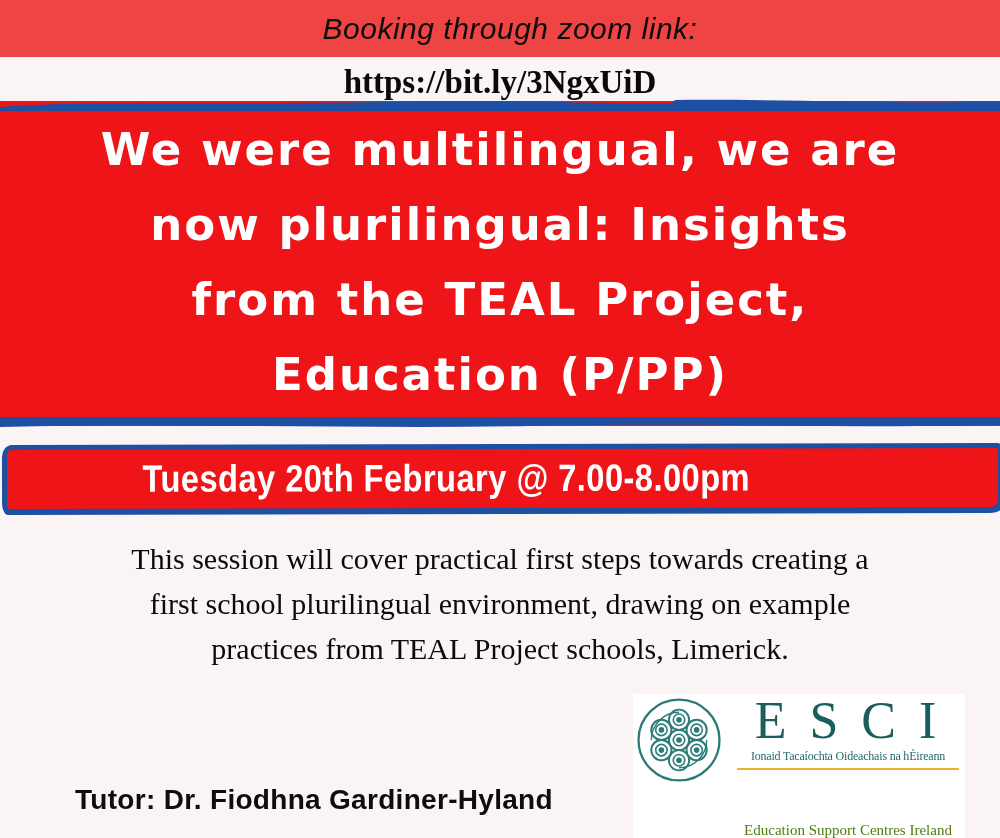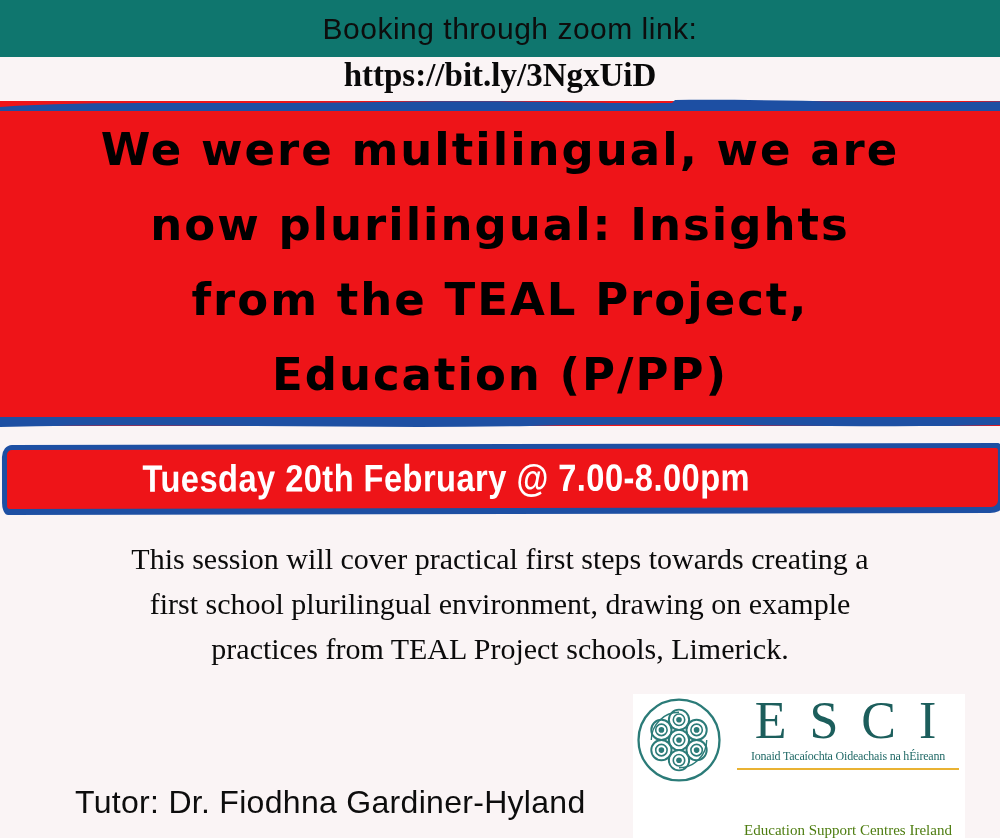--- a/index.html
+++ b/index.html
@@ -8,42 +8,43 @@
     font-family: "Liberation Sans", sans-serif;
     background: #ffffff;
     position: relative;
     overflow: hidden;
     color: #111;
   }
 
   
   .top-band {
     height: 57px;
-    background: #0f766e;
+    background: #ef4444;
     display: flex;
     align-items: center;
     justify-content: center;
+    font-style: italic;
   }
   .booking-label {
     font-size: 30px;
     letter-spacing: 0.5px;
     color: #0d0d0d;
     padding-left: 20px;
   }
 
   
   .flyer {
     background: #faf4f5;
     height: 781px;
     position: relative;
   }
   .bitly-band {
     height: 44px;
     display: flex;
-    align-items: flex-start;
+    align-items: flex-end;
     justify-content: center;
   }
   .bitly-link {
     font-family: "Liberation Serif", serif;
     font-weight: bold;
     font-size: 33px;
     color: #090909;
     text-decoration: none;
     cursor: pointer;
   }
@@ -59,21 +60,21 @@
   .banner1 .stroke-bottom {
     position: absolute;
     left: 0;
     width: 100%;
     height: 14px;
     display: block;
   }
   .banner1 .stroke-top { top: -4px; }
   .banner1 .stroke-bottom { bottom: -5px; }
   .title-line {
-    color: #000000;
+    color: #ffffff;
     font-family: "DejaVu Sans", "Liberation Sans", sans-serif;
     font-weight: bold;
     font-size: 45px;
     line-height: 75px;
     text-align: center;
     letter-spacing: 2px;
     white-space: nowrap;
   }
 
   
@@ -122,23 +123,24 @@
 
   
   .footer {
     position: relative;
     height: 168px;
   }
   .tutor-credit {
     position: absolute;
     left: 75px;
     top: 113px;
-    font-size: 32px;
+    font-size: 28px;
     color: #0d0d0d;
     letter-spacing: 0.3px;
+    font-weight: bold;
   }
   .logo-group {
     position: absolute;
     top: 23px;
     left: 633px;
     display: flex;
     align-items: flex-start;
     background: #ffffff;
     padding: 2px 6px 6px 2px;
   }

